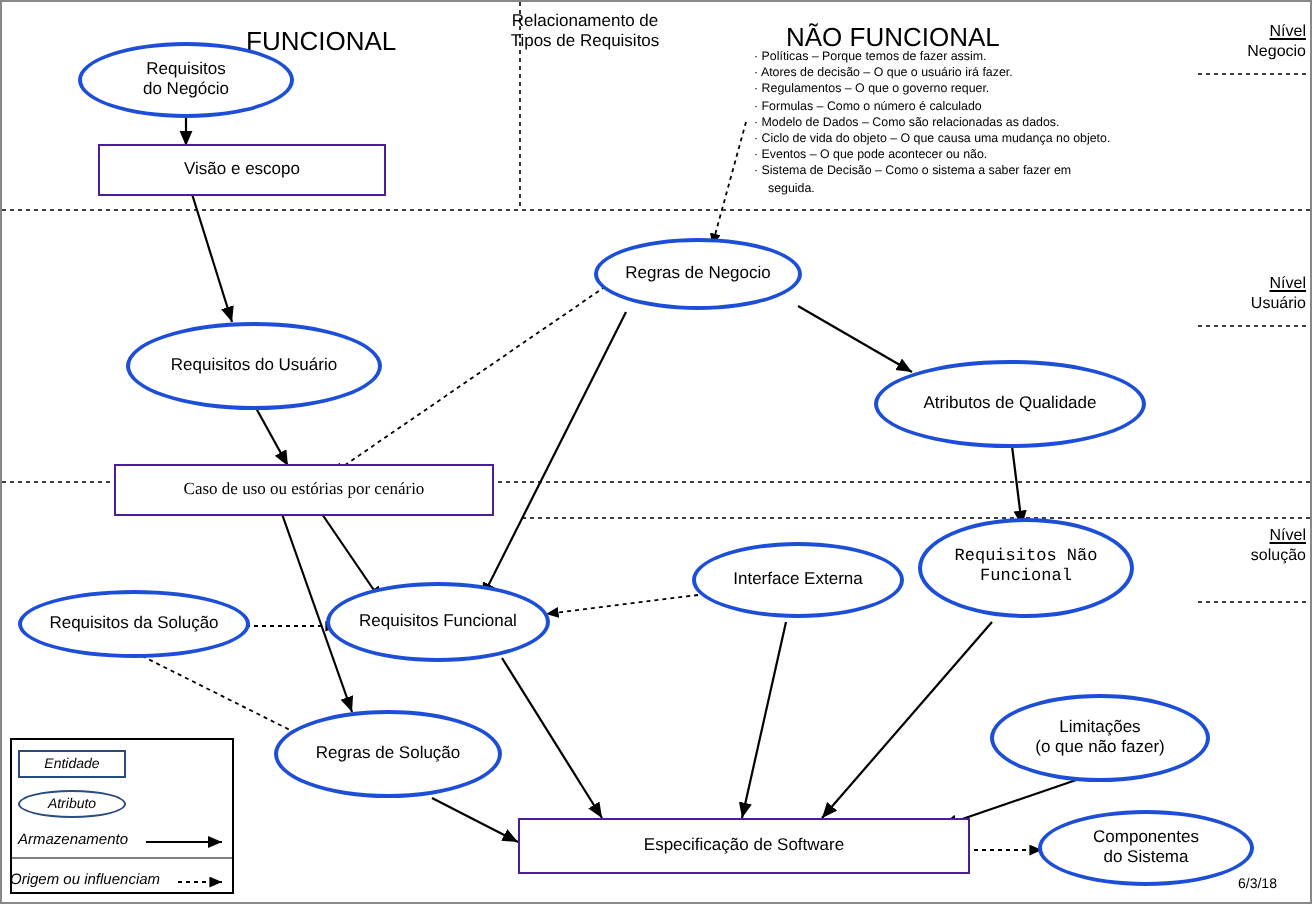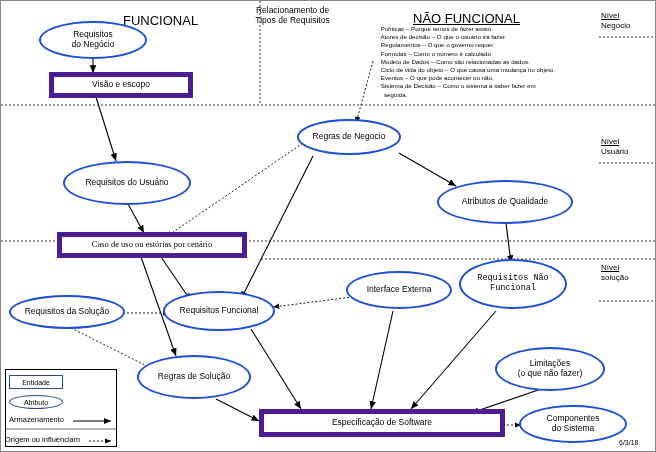--- a/index.html
+++ b/index.html
@@ -38,40 +38,40 @@
     line-height: 1.15;
     box-sizing: border-box;
     white-space: pre-line;
   }
   .ellipse {
     border: 2px solid #1d4ed8;
     border-radius: 50%;
     background: #ffffff;
   }
   .rect {
-    border: 5px solid #4c1d95;
+    border: 1px solid #4c1d95;
     background: #ffffff;
   }
   .label {
     position: absolute;
     color: #000;
     box-sizing: border-box;
   }
   .title-big {
     font-size: 13px;
   }
   .title-small {
     font-size: 8.5px;
     text-align: center;
     line-height: 1.15;
     white-space: pre-line;
   }
   .level {
     font-size: 8px;
-    text-align: left;
+    text-align: right;
     line-height: 1.2;
     white-space: pre-line;
   }
   .level u {
     text-decoration: underline;
   }
   .bullets {
     font-size: 6.2px;
     line-height: 1.32;
     color: #000;
@@ -87,20 +87,21 @@
     position: absolute;
     border: 1px solid #000;
     background: #ffffff;
     box-sizing: border-box;
   }
   .legend-item {
     position: absolute;
     font-size: 7.5px;
     display: flex;
     align-items: flex-end;
+    font-style: italic;
   }
   .legend-ell {
     border: 1px solid #2a4d80;
     border-radius: 50%;
     background: #fff;
     display: inline-flex;
     align-items: center;
     justify-content: center;
     font-size: 7px;
     width: 54px;
@@ -169,21 +170,21 @@
     <line x1="305" y1="140" x2="165" y2="236" stroke="#000" stroke-width="0.9" stroke-dasharray="2,2" marker-end="url(#arrowdot)"></line>
     <line x1="122" y1="312" x2="168" y2="312" stroke="#000" stroke-width="0.9" stroke-dasharray="2,2" marker-end="url(#arrowdot)"></line>
     <line x1="70" y1="327" x2="152" y2="368" stroke="#000" stroke-width="0.9" stroke-dasharray="2,2" marker-end="url(#arrowdot)"></line>
     <line x1="352" y1="296" x2="272" y2="306" stroke="#000" stroke-width="0.9" stroke-dasharray="2,2" marker-end="url(#arrowdot)"></line>
     <line x1="470" y1="424" x2="520" y2="424" stroke="#000" stroke-width="0.9" stroke-dasharray="2,2" marker-end="url(#arrowdot)"></line>
   </svg>
 
   <div class="label title-big" style="left:122px; top:12px;">FUNCIONAL</div>
   <div class="label title-small" style="left:224px; top:5px; width:135px;">Relacionamento de
 Tipos de Requisitos</div>
-  <div class="label title-big" style="left:412px; top:10px;text-decoration:underline;">NÃO FUNCIONAL</div>
+  <div class="label title-big" style="left:392px; top:10px;">NÃO FUNCIONAL</div>
 
   <div class="label level" style="left:600px; top:10px; width:52px;"><u>Nível</u><br><span>Negocio</span></div>
   <div class="label level" style="left:600px; top:136px; width:52px;"><u>Nível</u><br><span>Usuário</span></div>
   <div class="label level" style="left:600px; top:262px; width:52px;"><u>Nível</u><br><span>solução</span></div>
 
   <div class="label bullets" style="left:376px; top:24px;">
     <div class="b">Políticas – Porque  temos de fazer assim.</div>
     <div class="b">Atores de decisão – O que o usuário irá fazer.</div>
     <div class="b">Regulamentos – O que o governo requer.</div>
     <div class="b">Formulas – Como o número é calculado</div>
@@ -214,21 +215,21 @@
 
   <div class="node ellipse" style="left:162px; top:290px; width:112px; height:40px;">Requisitos Funcional</div>
 
   <div class="node ellipse" style="left:8px; top:294px; width:116px; height:34px;">Requisitos da Solução</div>
 
   <div class="node ellipse" style="left:136px; top:354px; width:114px; height:44px;">Regras de Solução</div>
 
   <div class="node ellipse" style="left:494px; top:346px; width:110px; height:44px;">Limitações
 (o que  não fazer)</div>
 
-  <div class="node rect" style="left:258px; top:408px; width:246px; height:28px;">Especificação de Software</div>
+  <div class="node rect" style="left:258px; top:408px; width:226px; height:28px;">Especificação de Software</div>
 
   <div class="node ellipse" style="left:518px; top:404px; width:108px; height:38px;">Componentes
 do Sistema</div>
 
   <div class="legend" style="left:4px; top:368px; width:112px; height:78px;"></div>
   <div class="legend-item" style="left:8px; top:374px;">
     <span class="legend-rect">Entidade</span>
   </div>
   <div class="legend-item" style="left:8px; top:394px;">
     <span class="legend-ell">Atributo</span>

